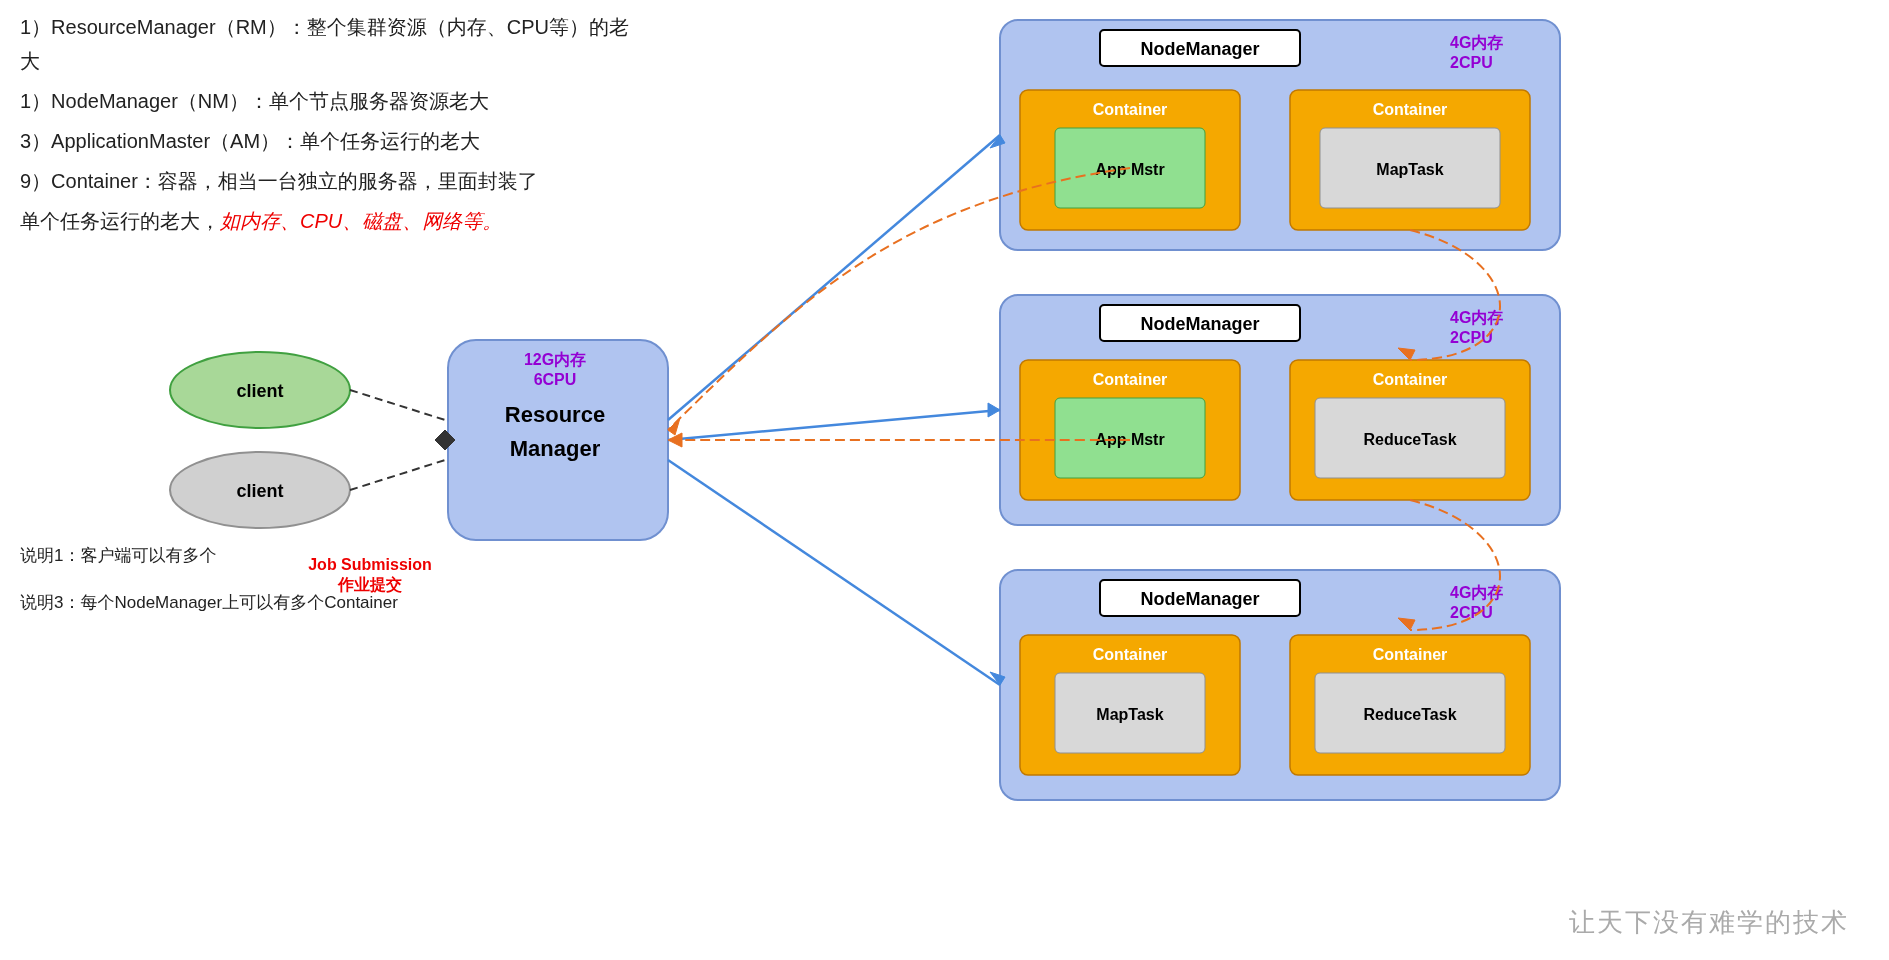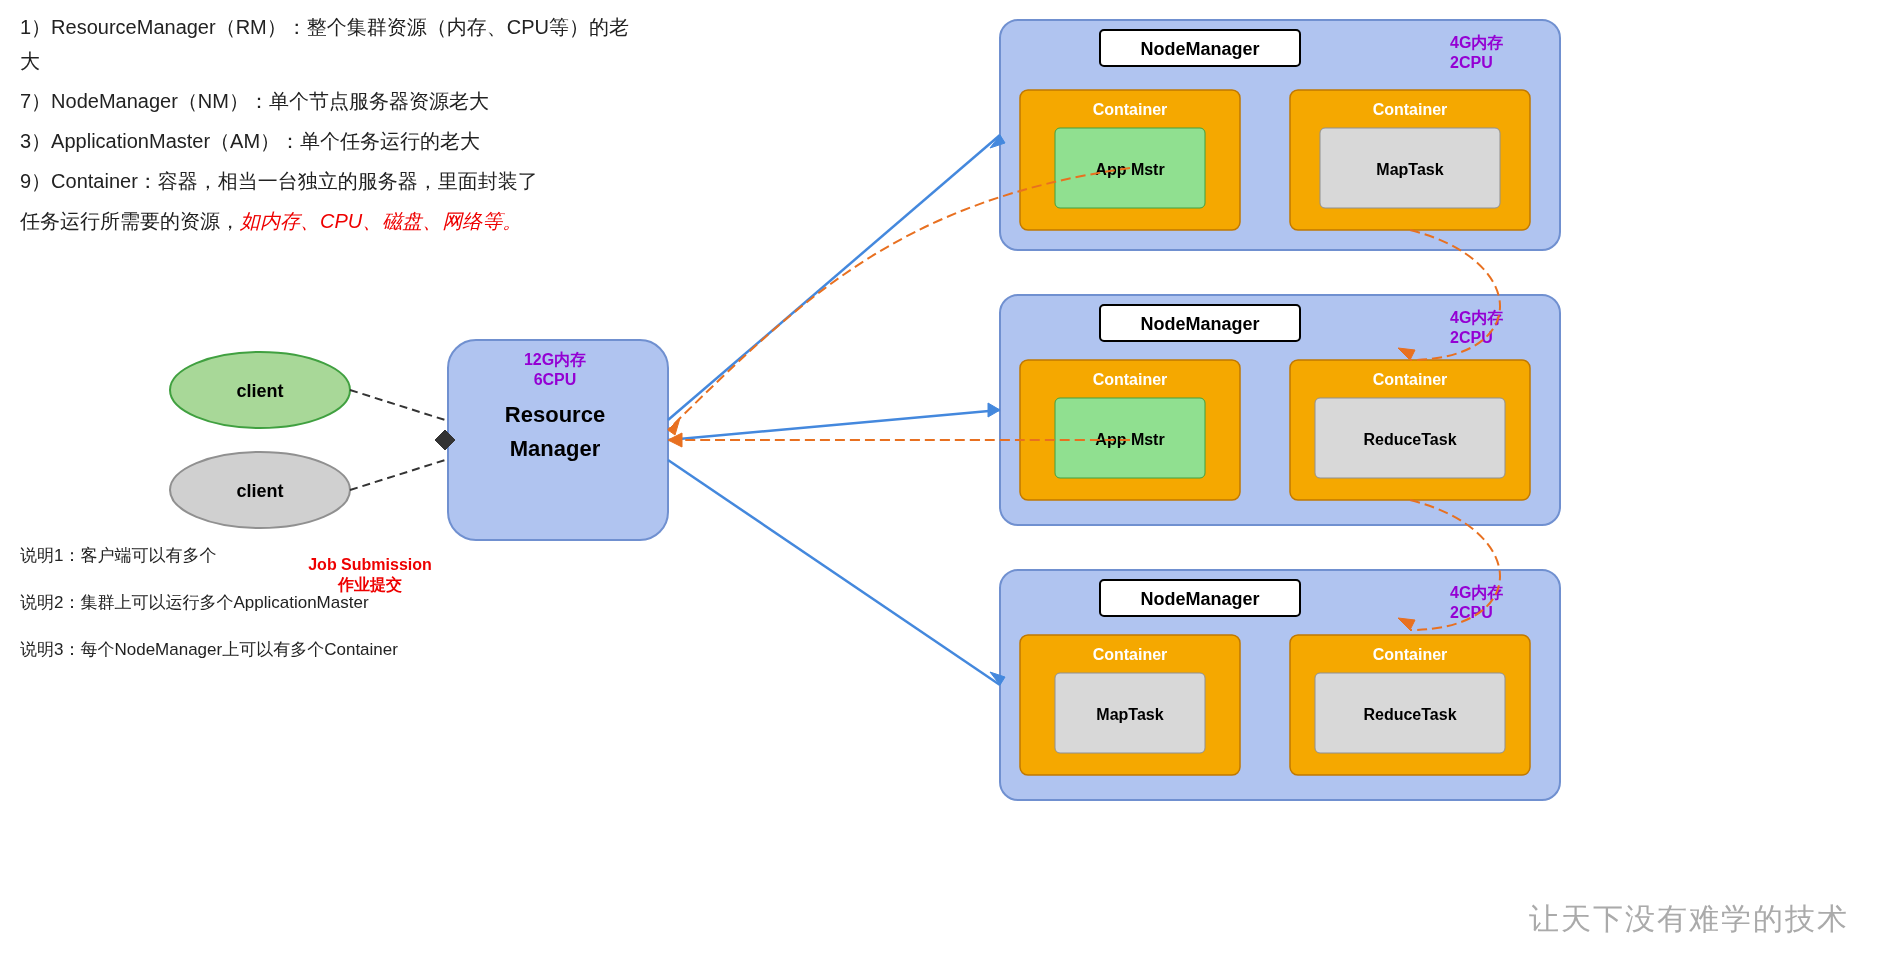--- a/index.html
+++ b/index.html
@@ -33,21 +33,21 @@
     .left-text .red { color: #e00; font-style: italic; }
     .left-text .note {
       margin-top: 18px;
       font-size: 17px;
       color: #222;
     }
     .watermark {
       position: absolute;
       right: 40px;
       bottom: 20px;
-      font-size: 30px;
+      font-size: 26px;
       color: #aaa;
       font-family: "Microsoft YaHei", sans-serif;
       letter-spacing: 2px;
     }
 
     
     .diagram {
       position: absolute;
       left: 0;
       top: 0;
@@ -55,31 +55,30 @@
       height: 960px;
     }
   </style>
 </head>
 <body>
 
 <div class="page">
 
   <div class="left-text">
     <p>1）ResourceManager（RM）：整个集群资源（内存、CPU等）的老大</p>
-    <p>7）NodeManager（NM）：单个节点服务器资源老大</p>
+    <p>1）NodeManager（NM）：单个节点服务器资源老大</p>
     <p>3）ApplicationMaster（AM）：单个任务运行的老大</p>
     <p>9）Container：容器，相当一台独立的服务器，里面封装了</p>
     <p>
-      <span>任务运行所需要的资源，</span><span class="red">如内存、CPU、磁盘、网络等。</span>
+      <span>单个任务运行的老大，</span><span class="red">如内存、CPU、磁盘、网络等。</span>
     </p>
 
     <div style="height: 280px;"></div>
 
     <p class="note">说明1：客户端可以有多个</p>
-    <p class="note">说明2：集群上可以运行多个ApplicationMaster</p>
     <p class="note">说明3：每个NodeManager上可以有多个Container</p>
   </div>
 
   <svg class="diagram" viewBox="0 0 1889 960" xmlns="http://www.w3.org/2000/svg">
 
     <rect x="1000" y="20" width="560" height="230" rx="18" ry="18" fill="#b0c4f0" stroke="#7090d0" stroke-width="2"></rect>
 
     <rect x="1100" y="30" width="200" height="36" rx="4" ry="4" fill="#fff" stroke="#000" stroke-width="2"></rect>
     <text x="1200" y="55" text-anchor="middle" font-size="18" font-weight="bold" fill="#000">NodeManager</text>
 

